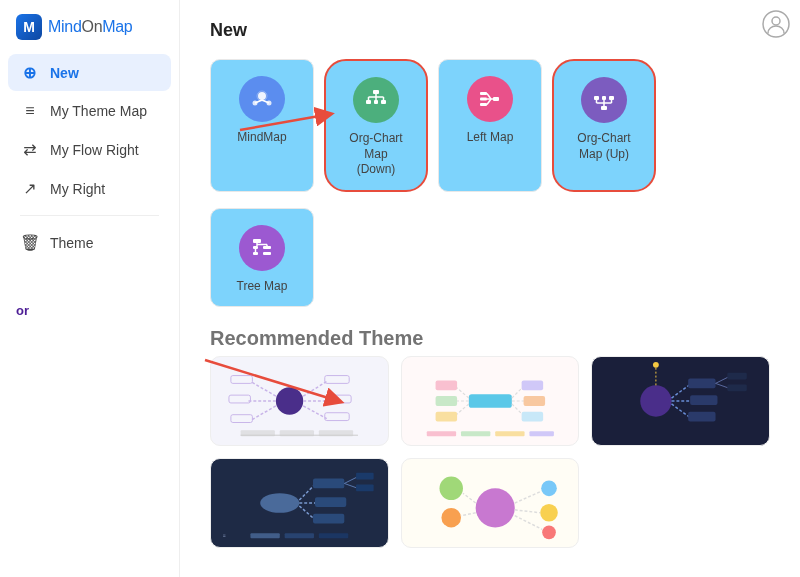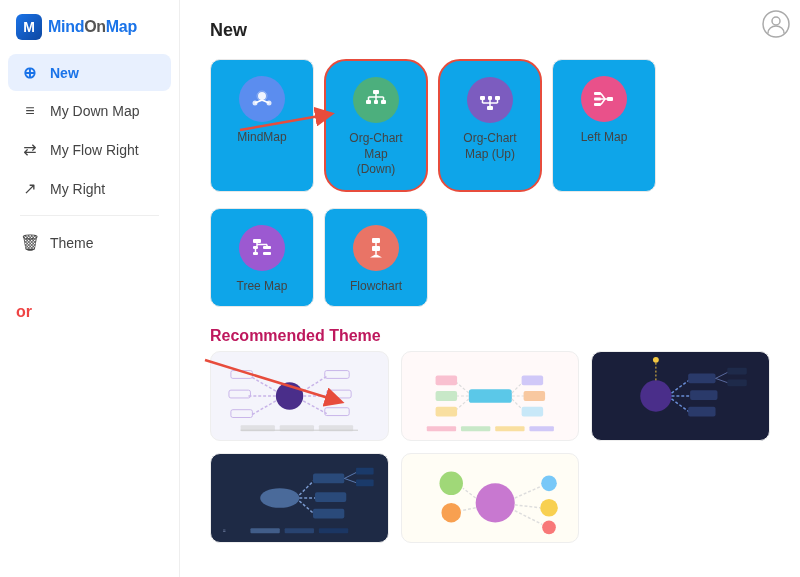--- a/index.html
+++ b/index.html
@@ -16,21 +16,21 @@
       padding-top: 0;
     }
     .sidebar-logo {
       padding: 14px 16px 10px 16px;
       display: flex;
       align-items: center;
       gap: 6px;
     }
     .logo-text {
       font-size: 16px;
-      font-weight: 700;
+      font-weight: 400;
       color: #1a73e8;
       letter-spacing: -0.3px;
     }
     .logo-text span { color: #333; }
     .sidebar-nav { display: flex; flex-direction: column; gap: 2px; padding: 4px 8px; }
     .nav-item {
       display: flex;
       align-items: center;
       gap: 10px;
       padding: 9px 12px;
@@ -38,22 +38,22 @@
       cursor: pointer;
       font-size: 14px;
       color: #444;
       transition: background 0.15s;
     }
     .nav-item.active { background: #e8f0fe; color: #1a73e8; font-weight: 600; }
     .nav-item .nav-icon { font-size: 16px; width: 20px; text-align: center; }
     .nav-item.active .nav-icon { color: #1a73e8; }
     .nav-divider { height: 1px; background: #eee; margin: 6px 12px; }
     .or-label {
-      color: #ef4444;
-      font-size: 16px;
+      color: #4c1d95;
+      font-size: 13px;
       font-weight: 600;
       padding: 8px 16px;
       margin-top: 30px;
     }
 
     
     .main-content {
       flex: 1;
       overflow-y: auto;
       padding: 20px 30px 20px 30px;
@@ -75,21 +75,21 @@
     }
     .map-card {
       border: 1px solid #e8e8e8;
       border-radius: 10px;
       padding: 16px 10px 12px;
       display: flex;
       flex-direction: column;
       align-items: center;
       cursor: pointer;
       transition: box-shadow 0.15s;
-      background: #0ea5e9;
+      background: #7dd3fc;
       min-height: 90px;
     }
     .map-card.highlighted {
       border: 2.5px solid #e74c3c;
       border-radius: 22px;
     }
     .map-icon-circle {
       width: 46px;
       height: 46px;
       border-radius: 50%;
@@ -113,23 +113,23 @@
       grid-template-columns: repeat(5, 1fr);
       gap: 10px;
       margin-bottom: 20px;
     }
     .map-grid-row2 .map-card {
       
     }
 
     
     .theme-section-title {
-      font-size: 16px;
+      font-size: 20px;
       font-weight: 600;
-      color: #be185d;
+      color: #737373;
       margin-bottom: 6px;
     }
     .theme-grid {
       display: grid;
       grid-template-columns: repeat(3, 1fr);
       gap: 12px;
     }
     .theme-card {
       border-radius: 10px;
       overflow: hidden;
@@ -175,21 +175,21 @@
       <span style="color:#1a73e8">Mind</span><span style="color:#555">On</span><span style="color:#1a73e8">Map</span>
     </span>
   </div>
   <div class="sidebar-nav">
     <div class="nav-item active">
       <span class="nav-icon">⊕</span>
       <span>New</span>
     </div>
     <div class="nav-item">
       <span class="nav-icon">≡</span>
-      <span>My Down Map</span>
+      <span>My Theme Map</span>
     </div>
     <div class="nav-item">
       <span class="nav-icon">⇄</span>
       <span>My Flow Right</span>
     </div>
     <div class="nav-item">
       <span class="nav-icon">↗</span>
       <span>My Right</span>
     </div>
     <div class="nav-divider"></div>
@@ -257,53 +257,53 @@
             <line x1="13" y1="7" x2="13" y2="10" stroke="white" stroke-width="1.5"></line>
             <line x1="5.5" y1="10" x2="20.5" y2="10" stroke="white" stroke-width="1.5"></line>
             <line x1="5.5" y1="10" x2="5.5" y2="13" stroke="white" stroke-width="1.5"></line>
             <line x1="13" y1="10" x2="13" y2="13" stroke="white" stroke-width="1.5"></line>
             <line x1="20.5" y1="10" x2="20.5" y2="13" stroke="white" stroke-width="1.5"></line>
           </svg>
         </div>
         <span class="map-card-label">Org-Chart Map<br>(Down)</span>
       </div>
 
+      <div class="map-card">
+        <div class="map-icon-circle" style="background:#e9518a;">
+          <svg width="26" height="26" viewBox="0 0 26 26" fill="white">
+            <rect x="16" y="11" width="6" height="4" rx="1" fill="white"></rect>
+            <rect x="3" y="6" width="7" height="3" rx="1" fill="white"></rect>
+            <rect x="3" y="11.5" width="7" height="3" rx="1" fill="white"></rect>
+            <rect x="3" y="17" width="7" height="3" rx="1" fill="white"></rect>
+            <line x1="16" y1="13" x2="14" y2="13" stroke="white" stroke-width="1.5"></line>
+            <line x1="10" y1="7.5" x2="14" y2="13" stroke="white" stroke-width="1.5"></line>
+            <line x1="10" y1="13" x2="14" y2="13" stroke="white" stroke-width="1.5"></line>
+            <line x1="10" y1="18.5" x2="14" y2="13" stroke="white" stroke-width="1.5"></line>
+          </svg>
+        </div>
+        <span class="map-card-label">Left Map</span>
+      </div>
+
       <div class="map-card highlighted">
         <div class="map-icon-circle" style="background:#7c5cbf;">
           <svg width="26" height="26" viewBox="0 0 26 26" fill="white">
             <rect x="10" y="19" width="6" height="4" rx="1" fill="white"></rect>
             <rect x="3" y="9" width="5" height="4" rx="1" fill="white"></rect>
             <rect x="11" y="9" width="4" height="4" rx="1" fill="white"></rect>
             <rect x="18" y="9" width="5" height="4" rx="1" fill="white"></rect>
             <line x1="13" y1="19" x2="13" y2="16" stroke="white" stroke-width="1.5"></line>
             <line x1="5.5" y1="16" x2="20.5" y2="16" stroke="white" stroke-width="1.5"></line>
             <line x1="5.5" y1="13" x2="5.5" y2="16" stroke="white" stroke-width="1.5"></line>
             <line x1="13" y1="13" x2="13" y2="16" stroke="white" stroke-width="1.5"></line>
             <line x1="20.5" y1="13" x2="20.5" y2="16" stroke="white" stroke-width="1.5"></line>
           </svg>
         </div>
         <span class="map-card-label">Org-Chart Map (Up)</span>
       </div>
 
-      <div class="map-card">
-        <div class="map-icon-circle" style="background:#e9518a;">
-          <svg width="26" height="26" viewBox="0 0 26 26" fill="white">
-            <rect x="16" y="11" width="6" height="4" rx="1" fill="white"></rect>
-            <rect x="3" y="6" width="7" height="3" rx="1" fill="white"></rect>
-            <rect x="3" y="11.5" width="7" height="3" rx="1" fill="white"></rect>
-            <rect x="3" y="17" width="7" height="3" rx="1" fill="white"></rect>
-            <line x1="16" y1="13" x2="14" y2="13" stroke="white" stroke-width="1.5"></line>
-            <line x1="10" y1="7.5" x2="14" y2="13" stroke="white" stroke-width="1.5"></line>
-            <line x1="10" y1="13" x2="14" y2="13" stroke="white" stroke-width="1.5"></line>
-            <line x1="10" y1="18.5" x2="14" y2="13" stroke="white" stroke-width="1.5"></line>
-          </svg>
-        </div>
-        <span class="map-card-label">Left Map</span>
-      </div>
-
     </div>
 
     <div class="map-grid-row2">
 
       <div class="map-card">
         <div class="map-icon-circle" style="background:#9c59d1;">
           <svg width="26" height="26" viewBox="0 0 26 26" fill="white">
             <rect x="4" y="4" width="8" height="4" rx="1" fill="white"></rect>
             <rect x="4" y="11" width="5" height="3" rx="1" fill="white"></rect>
             <rect x="4" y="17" width="5" height="3" rx="1" fill="white"></rect>
@@ -312,32 +312,20 @@
             <line x1="8" y1="8" x2="8" y2="11" stroke="white" stroke-width="1.5"></line>
             <line x1="8" y1="9.5" x2="18" y2="9.5" stroke="white" stroke-width="1.5"></line>
             <line x1="18" y1="9.5" x2="18" y2="11" stroke="white" stroke-width="1.5"></line>
             <line x1="6.5" y1="14" x2="6.5" y2="17" stroke="white" stroke-width="1.5"></line>
           </svg>
         </div>
         <span class="map-card-label">Tree Map</span>
       </div>
 
 
-      <div class="map-card">
-        <div class="map-icon-circle" style="background:#e97466;">
-          <svg width="26" height="26" viewBox="0 0 26 26" fill="white">
-            <rect x="9" y="3" width="8" height="5" rx="1" fill="white"></rect>
-            <rect x="9" y="11" width="8" height="5" rx="1" fill="white"></rect>
-            <polygon points="13,19 7,22.5 19,22.5" fill="white"></polygon>
-            <line x1="13" y1="8" x2="13" y2="11" stroke="white" stroke-width="1.5"></line>
-            <line x1="13" y1="16" x2="13" y2="19" stroke="white" stroke-width="1.5"></line>
-          </svg>
-        </div>
-        <span class="map-card-label">Flowchart</span>
-      </div>
 
       <div></div>
       <div></div>
     </div>
 
     <div class="theme-section-title">Recommended Theme</div>
     <div class="theme-grid">
 
       <div class="theme-card" style="background:#f4f4fb;">
         <svg class="theme-mini" viewBox="0 0 160 90">

